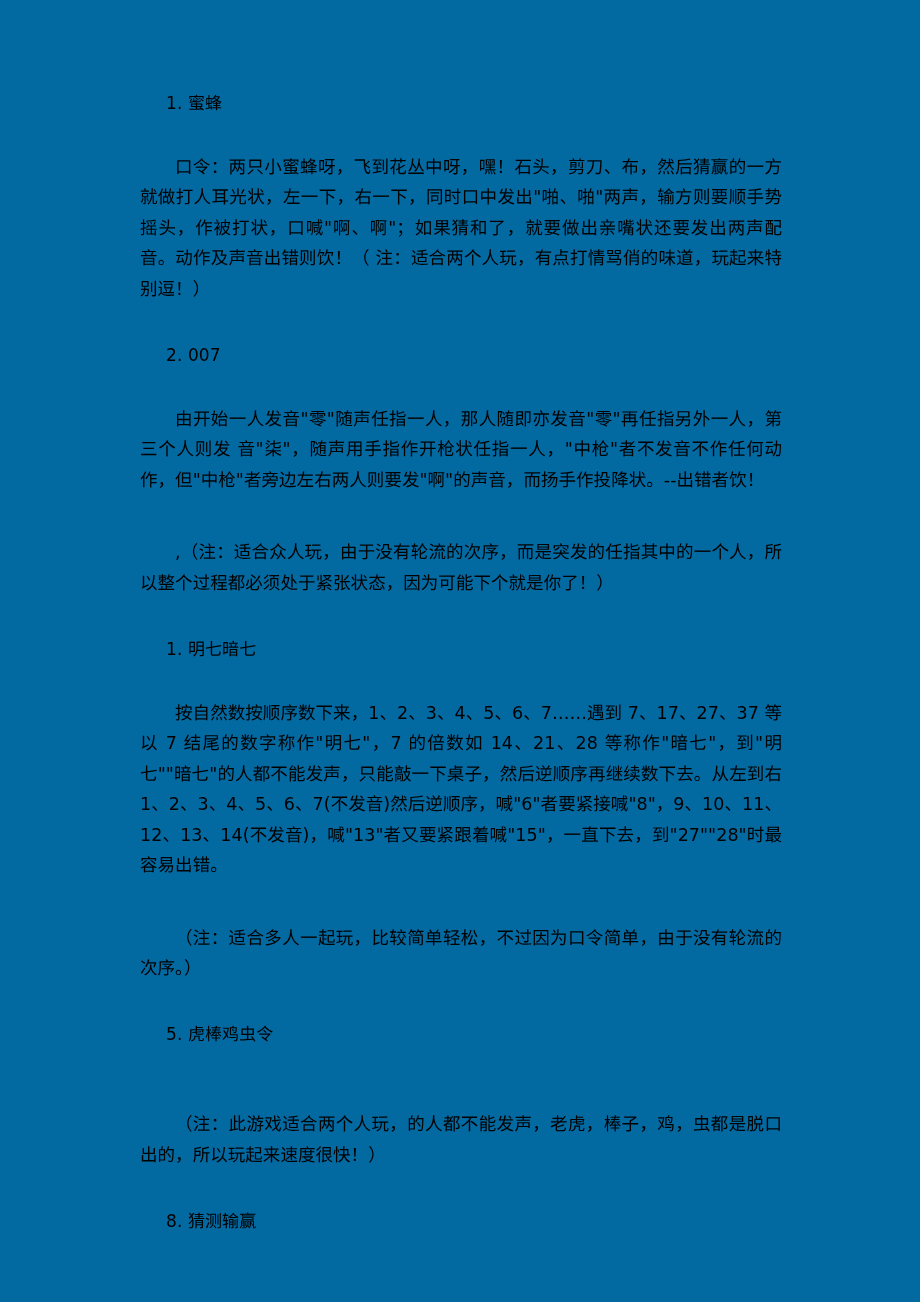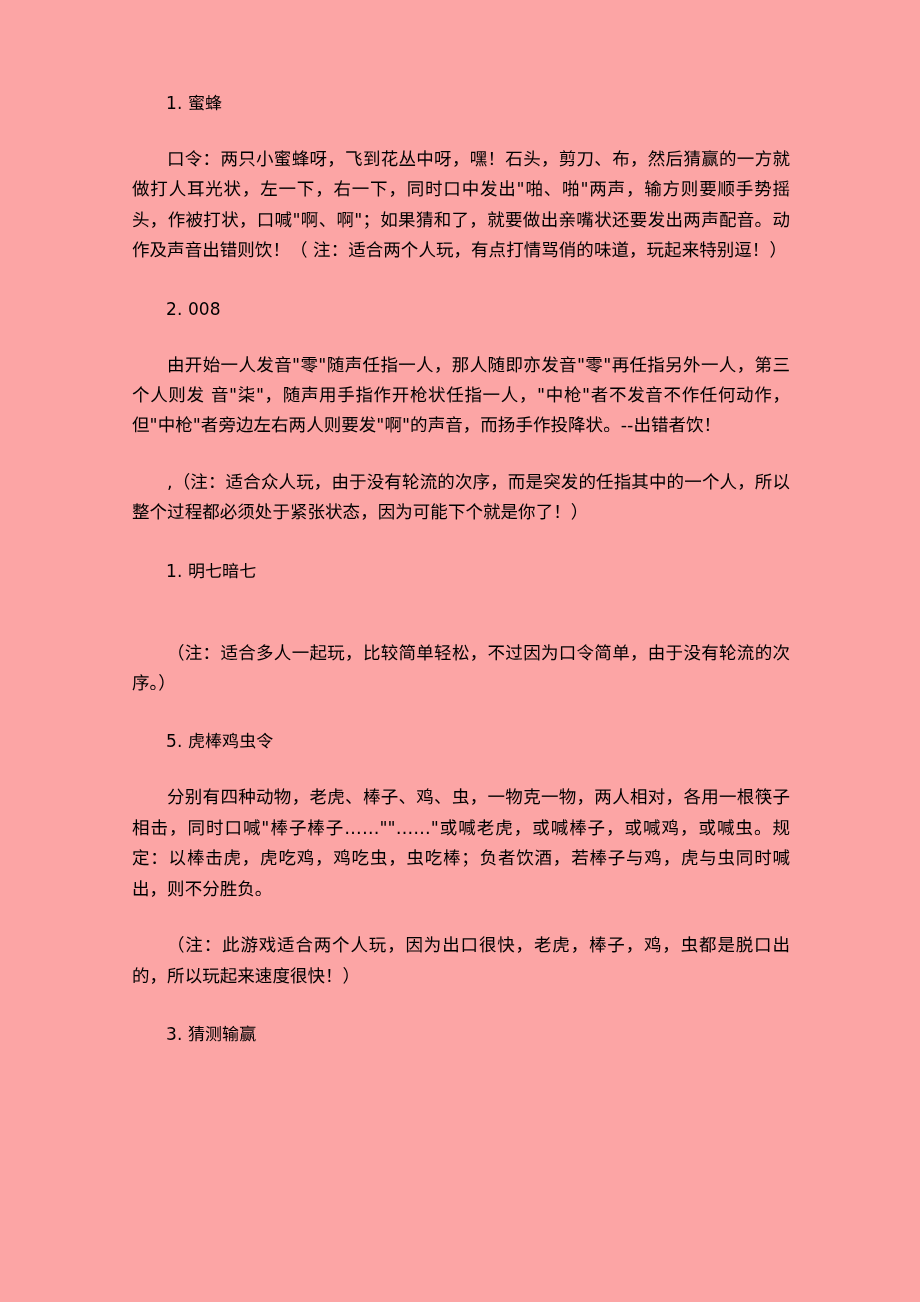--- a/index.html
+++ b/index.html
@@ -16,21 +16,21 @@
     font-family: "DejaVu Sans", "Liberation Sans", sans-serif;
     color: #000000;
     -webkit-font-smoothing: none;
   }
   .page {
     position: absolute;
     left: 0;
     top: 0;
     width: 920px;
     height: 1302px;
-    background: #fca5a5;
+    background: #0369a1;
     box-sizing: border-box;
     padding: 16px;
   }
   .content {
     position: absolute;
     left: 132px;
     top: 88px;
     width: 658px;
   }
   .heading {
@@ -38,21 +38,21 @@
     line-height: 30px;
     margin: 0;
     padding: 0;
     text-indent: 34px;
     white-space: pre;
     letter-spacing: 0.1px;
   }
   .para {
     font-size: 17.5px;
     line-height: 30.4px;
-    margin: 0;
+    margin: 8px;
     padding: 0;
     text-indent: 35px;
     text-align: justify;
     text-justify: inter-character;
     letter-spacing: 0.05px;
     word-break: break-all;
   }
   .gap-md { height: 26px; }
   .gap-lg { height: 28px; }
 </style>
@@ -61,39 +61,39 @@
 
 <div class="page">
   <div class="content">
 
     <div class="heading">1. 蜜蜂</div>
     <div class="gap-md"></div>
     <div class="para">口令：两只小蜜蜂呀，飞到花丛中呀，嘿！石头，剪刀、布，然后猜赢的一方就做打人耳光状，左一下，右一下，同时口中发出"啪、啪"两声，输方则要顺手势摇头，作被打状，口喊"啊、啊"；如果猜和了，就要做出亲嘴状还要发出两声配音。动作及声音出错则饮！（ 注：适合两个人玩，有点打情骂俏的味道，玩起来特别逗！）</div>
 
     <div class="gap-lg"></div>
 
-    <div class="heading">2. 008</div>
+    <div class="heading">2. 007</div>
     <div class="gap-md"></div>
     <div class="para">由开始一人发音"零"随声任指一人，那人随即亦发音"零"再任指另外一人，第三个人则发 音"柒"，随声用手指作开枪状任指一人，"中枪"者不发音不作任何动作，但"中枪"者旁边左右两人则要发"啊"的声音，而扬手作投降状。--出错者饮！</div>
     <div class="gap-md"></div>
     <div class="para">,（注：适合众人玩，由于没有轮流的次序，而是突发的任指其中的一个人，所以整个过程都必须处于紧张状态，因为可能下个就是你了！）</div>
 
     <div class="gap-lg"></div>
 
     <div class="heading">1. 明七暗七</div>
     <div class="gap-md"></div>
+    <div class="para">按自然数按顺序数下来，1、2、3、4、5、6、7……遇到 7、17、27、37 等以 7 结尾的数字称作"明七"，7 的倍数如 14、21、28 等称作"暗七"，到"明七""暗七"的人都不能发声，只能敲一下桌子，然后逆顺序再继续数下去。从左到右 1、2、3、4、5、6、7(不发音)然后逆顺序，喊"6"者要紧接喊"8"，9、10、11、12、13、14(不发音)，喊"13"者又要紧跟着喊"15"，一直下去，到"27""28"时最容易出错。</div>
     <div class="gap-md"></div>
     <div class="para">（注：适合多人一起玩，比较简单轻松，不过因为口令简单，由于没有轮流的次序。）</div>
 
     <div class="gap-lg"></div>
 
     <div class="heading">5. 虎棒鸡虫令</div>
     <div class="gap-md"></div>
-    <div class="para">分别有四种动物，老虎、棒子、鸡、虫，一物克一物，两人相对，各用一根筷子相击，同时口喊"棒子棒子……""……"或喊老虎，或喊棒子，或喊鸡，或喊虫。规定：以棒击虎，虎吃鸡，鸡吃虫，虫吃棒；负者饮酒，若棒子与鸡，虎与虫同时喊出，则不分胜负。</div>
     <div class="gap-md"></div>
-    <div class="para">（注：此游戏适合两个人玩，因为出口很快，老虎，棒子，鸡，虫都是脱口出的，所以玩起来速度很快！）</div>
+    <div class="para">（注：此游戏适合两个人玩，的人都不能发声，老虎，棒子，鸡，虫都是脱口出的，所以玩起来速度很快！）</div>
 
     <div class="gap-lg"></div>
 
-    <div class="heading">3. 猜测输赢</div>
+    <div class="heading">8. 猜测输赢</div>
 
   </div>
 </div>
 
 </body></html>

